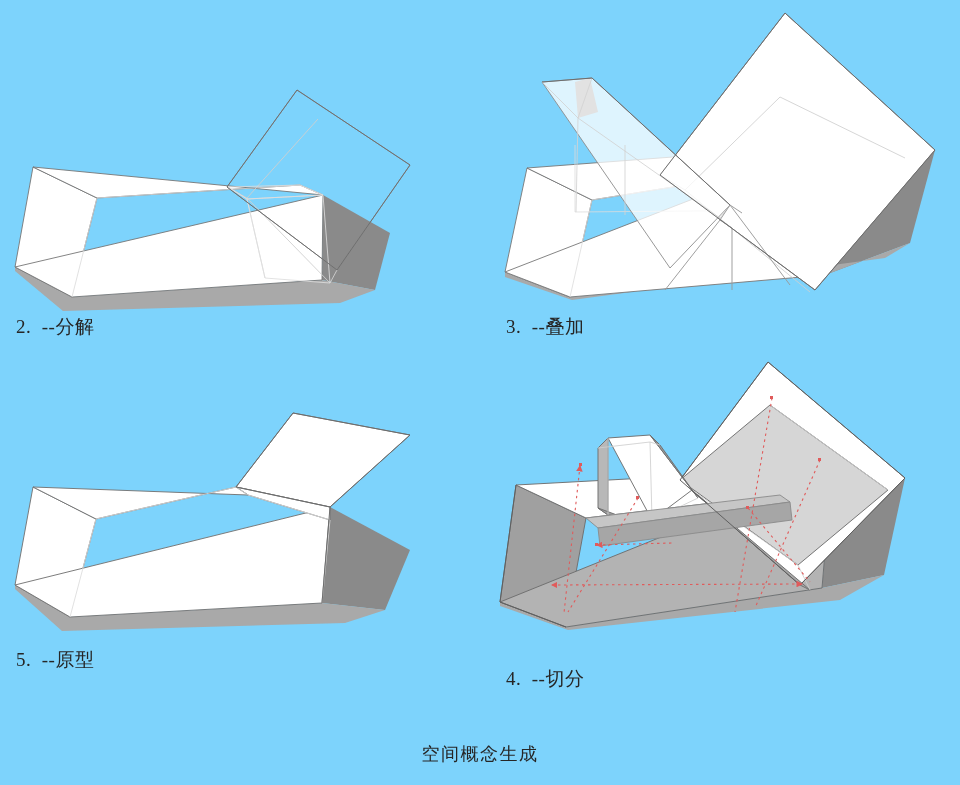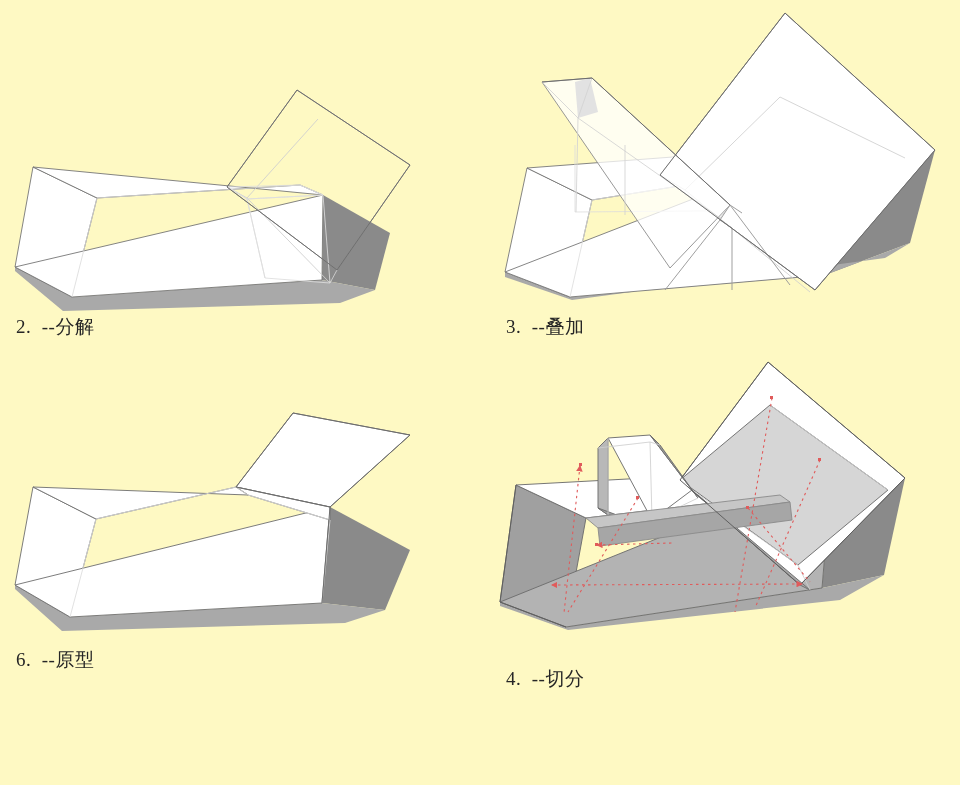--- a/index.html
+++ b/index.html
@@ -12,21 +12,21 @@
     height: 785px;
     font-family: "Liberation Sans", sans-serif;
     color: #1a1a1a;
     position: relative;
     overflow: hidden;
   }
   #board {
     position: relative;
     width: 960px;
     height: 785px;
-    background: #fef9c3;
+    background: #7dd3fc;
   }
   .panel {
     position: absolute;
   }
   .panel-svg {
     display: block;
   }
   .panel-caption {
     position: absolute;
     font-family: "Liberation Serif", serif;
@@ -196,21 +196,21 @@
 
       <g fill="none" stroke="#6d6d6d" stroke-width="1">
         <polyline points="293,18 236,92"></polyline>
         <polyline points="293,18 410,40"></polyline>
         <polyline points="410,40 330,112"></polyline>
         <polyline points="330,112 322,208"></polyline>
         <polyline points="236,92 330,112"></polyline>
       </g>
     </svg>
   </div>
-  <div class="panel-caption" id="caption-1">6.  --原型</div>
+  <div class="panel-caption" id="caption-1">5.  --原型</div>
 
   <div class="panel" id="panel-4">
     <svg class="panel-svg" width="480" height="290" viewBox="0 0 480 290">
       <defs>
         <marker id="ar-e" markerWidth="6" markerHeight="6" refX="5" refY="3" orient="auto" markerUnits="strokeWidth">
           <path d="M0,0 L6,3 L0,6 z" fill="#e05b5b"></path>
         </marker>
         <marker id="ar-s" markerWidth="6" markerHeight="6" refX="1" refY="3" orient="auto" markerUnits="strokeWidth">
           <path d="M6,0 L0,3 L6,6 z" fill="#e05b5b"></path>
         </marker>
@@ -279,14 +279,15 @@
         <rect x="156" y="146" width="3" height="3"></rect>
         <rect x="290" y="46" width="3" height="3"></rect>
         <rect x="338" y="108" width="3" height="3"></rect>
         <rect x="266" y="156" width="3" height="3"></rect>
         <rect x="115" y="193" width="3" height="3"></rect>
       </g>
     </svg>
   </div>
   <div class="panel-caption" id="caption-4">4.  --切分</div>
 
+  <div class="figure-caption">空间概念生成</div>
 
 </div>
 
 </body></html>

